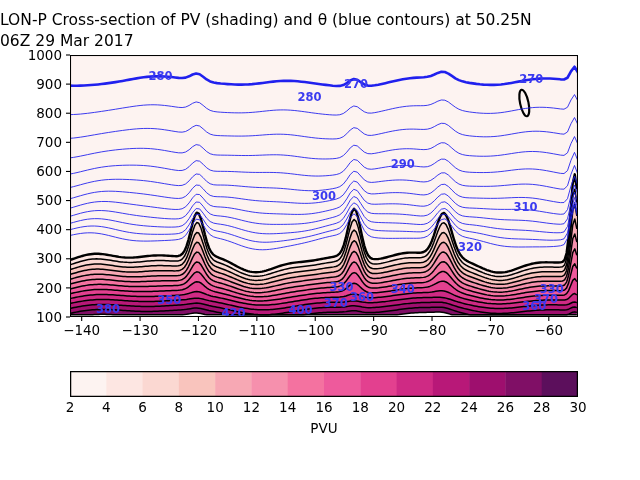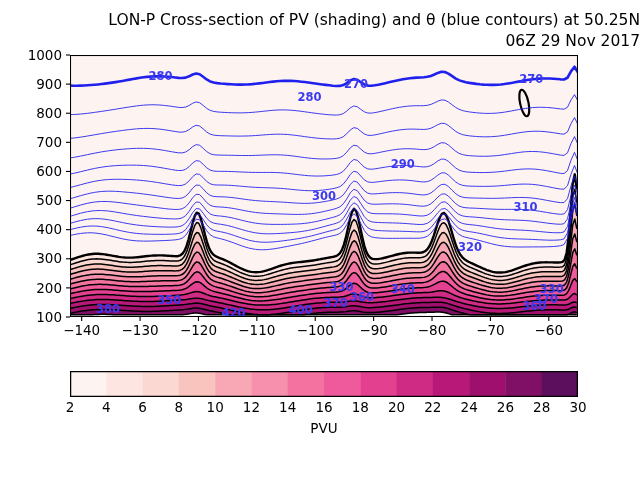--- a/index.html
+++ b/index.html
@@ -1,38 +1,38 @@
 <!DOCTYPE html>
 <html><head>
 <meta charset="utf-8">
 <style>
   html,body{margin:0;padding:0;background:#ffffff;}
   body{width:640px;height:480px;overflow:hidden;
        font-family:"DejaVu Sans","Liberation Sans",sans-serif;color:#000;}
   #figure{position:relative;width:640px;height:480px;background:#ffffff;}
-  #title{position:absolute;left:0;top:10px;width:640px;text-align:right;
+  #title{position:absolute;left:0;top:10px;width:640px;text-align:left;
          font-size:15.5px;line-height:21px;color:#000;}
   #title .ln{display:block;}
   #plot-area{position:absolute;left:70px;top:55px;width:508px;height:262px;}
   #cb-wrap{position:absolute;left:70px;top:371px;width:508px;height:26px;}
   svg{display:block;}
   text{font-family:"DejaVu Sans","Liberation Sans",sans-serif;}
   .tick-lbl{font-size:13.5px;fill:#000;}
   .cb-lbl{font-size:13.5px;fill:#000;}
   .cb-title{font-size:13.5px;fill:#000;}
   .theta-lbl{font-size:11.5px;fill:#3a3af0;font-weight:600;}
 </style>
 </head>
 <body>
 
 <div id="figure">
 
   <div id="title">
     <span class="ln">LON-P Cross-section of PV (shading) and θ (blue contours) at 50.25N</span>
-    <span class="ln">06Z 29 Nov 2017</span>
+    <span class="ln">06Z 29 Mar 2017</span>
   </div>
 
   <div id="plot-area">
     <svg id="plot-svg" width="508" height="262" viewBox="0 0 508 262">
         <rect x="0" y="0" width="508" height="262" fill="#ffffff"></rect>
         <clipPath id="pclip">
           <rect x="0" y="0" width="508" height="262"></rect>
         </clipPath>
         <g clip-path="url(#pclip)">
           <path d="M0.00,259.67 L2.04,259.67 L4.09,259.67 L6.13,259.67 L8.17,259.67 L10.22,259.67 L12.26,259.67 L14.31,259.67 L16.35,259.67 L18.39,259.67 L20.44,259.67 L22.48,259.67 L24.52,259.58 L26.57,259.47 L28.61,259.39 L30.66,259.35 L32.70,259.33 L34.74,259.34 L36.79,259.39 L38.83,259.45 L40.87,259.54 L42.92,259.64 L44.96,259.67 L47.00,259.67 L49.05,259.67 L51.09,259.67 L53.14,259.67 L55.18,259.67 L57.22,259.67 L59.27,259.67 L61.31,259.67 L63.35,259.67 L65.40,259.67 L67.44,259.67 L69.49,259.67 L71.53,259.67 L73.57,259.67 L75.62,259.67 L77.66,259.67 L79.70,259.67 L81.75,259.67 L83.79,259.67 L85.83,259.67 L87.88,259.67 L89.92,259.67 L91.97,259.67 L94.01,259.67 L96.05,259.67 L98.10,259.67 L100.14,259.67 L102.18,259.67 L104.23,259.67 L106.27,259.67 L108.31,259.67 L110.36,259.67 L112.40,259.67 L114.45,259.49 L116.49,259.25 L118.53,258.95 L120.58,258.62 L122.62,258.30 L124.66,258.07 L126.71,258.00 L128.75,258.14 L130.80,258.46 L132.84,258.93 L134.88,259.45 L136.93,259.67 L138.97,259.67 L141.01,259.67 L143.06,259.67 L145.10,259.67 L147.14,259.67 L149.19,259.67 L151.23,259.67 L153.28,259.67 L155.32,259.67 L157.36,259.67 L159.41,259.67 L161.45,259.67 L163.49,259.67 L165.54,259.67 L167.58,259.67 L169.63,259.67 L171.67,259.67 L173.71,259.67 L175.76,259.67 L177.80,259.67 L179.84,259.67 L181.89,259.67 L183.93,259.67 L185.97,259.67 L188.02,259.67 L190.06,259.67 L192.11,259.67 L194.15,259.67 L196.19,259.67 L198.24,259.67 L200.28,259.67 L202.32,259.67 L204.37,259.67 L206.41,259.67 L208.46,259.67 L210.50,259.67 L212.54,259.67 L214.59,259.67 L216.63,259.67 L218.67,259.67 L220.72,259.67 L222.76,259.67 L224.80,259.67 L226.85,259.67 L228.89,259.67 L230.94,259.67 L232.98,259.67 L235.02,259.67 L237.07,259.67 L239.11,259.67 L241.15,259.67 L243.20,259.67 L245.24,259.67 L247.29,259.67 L249.33,259.67 L251.37,259.67 L253.42,259.67 L255.46,259.67 L257.50,259.67 L259.55,259.67 L261.59,259.67 L263.63,259.67 L265.68,259.67 L267.72,259.67 L269.77,259.67 L271.81,259.67 L273.85,259.67 L275.90,259.67 L277.94,259.67 L279.98,259.67 L282.03,259.67 L284.07,259.67 L286.11,259.67 L288.16,259.67 L290.20,259.67 L292.25,259.67 L294.29,259.67 L296.33,259.67 L298.38,259.67 L300.42,259.67 L302.46,259.67 L304.51,259.67 L306.55,259.67 L308.60,259.67 L310.64,259.67 L312.68,259.67 L314.73,259.67 L316.77,259.67 L318.81,259.67 L320.86,259.67 L322.90,259.67 L324.94,259.67 L326.99,259.67 L329.03,259.56 L331.08,259.28 L333.12,259.01 L335.16,258.76 L337.21,258.52 L339.25,258.30 L341.29,258.10 L343.34,257.92 L345.38,257.78 L347.43,257.66 L349.47,257.57 L351.51,257.50 L353.56,257.45 L355.60,257.41 L357.64,257.37 L359.69,257.33 L361.73,257.26 L363.77,257.19 L365.82,257.11 L367.86,257.08 L369.91,257.11 L371.95,257.25 L373.99,257.54 L376.04,257.96 L378.08,258.51 L380.12,259.16 L382.17,259.67 L384.21,259.67 L386.26,259.67 L388.30,259.67 L390.34,259.67 L392.39,259.67 L394.43,259.67 L396.47,259.67 L398.52,259.67 L400.56,259.67 L402.60,259.67 L404.65,259.67 L406.69,259.67 L408.74,259.67 L410.78,259.67 L412.82,259.67 L414.87,259.67 L416.91,259.67 L418.95,259.67 L421.00,259.67 L423.04,259.67 L425.09,259.67 L427.13,259.67 L429.17,259.67 L431.22,259.67 L433.26,259.67 L435.30,259.67 L437.35,259.67 L439.39,259.67 L441.43,259.67 L443.48,259.67 L445.52,259.67 L447.57,259.67 L449.61,259.67 L451.65,259.67 L453.70,259.67 L455.74,259.67 L457.78,259.67 L459.83,259.67 L461.87,259.67 L463.91,259.67 L465.96,259.67 L468.00,259.67 L470.05,259.67 L472.09,259.67 L474.13,259.67 L476.18,259.67 L478.22,259.67 L480.26,259.67 L482.31,259.67 L484.35,259.67 L486.40,259.67 L488.44,259.67 L490.48,259.67 L492.53,259.67 L494.57,259.67 L496.61,259.67 L498.66,259.67 L500.70,259.67 L502.74,259.67 L504.79,259.67 L506.83,259.67 L508.00,0.00 L0.00,0.00 Z" fill="#800f66" stroke="none"></path>

